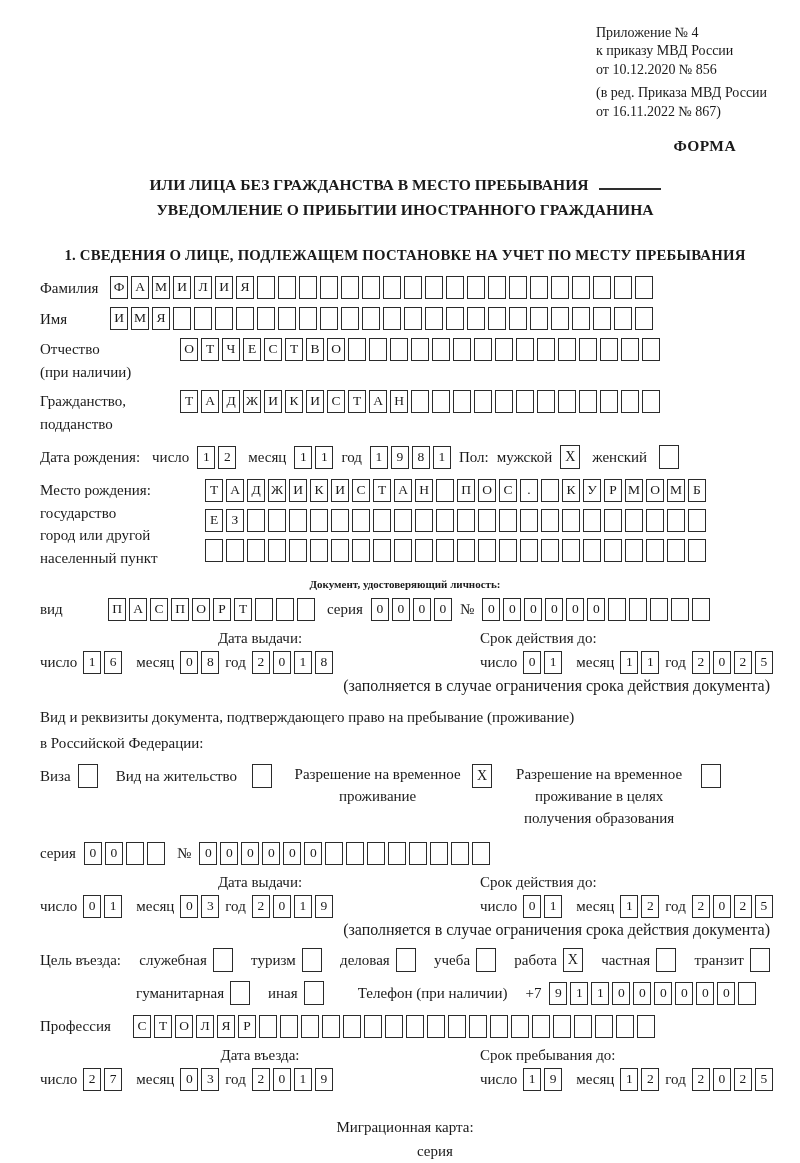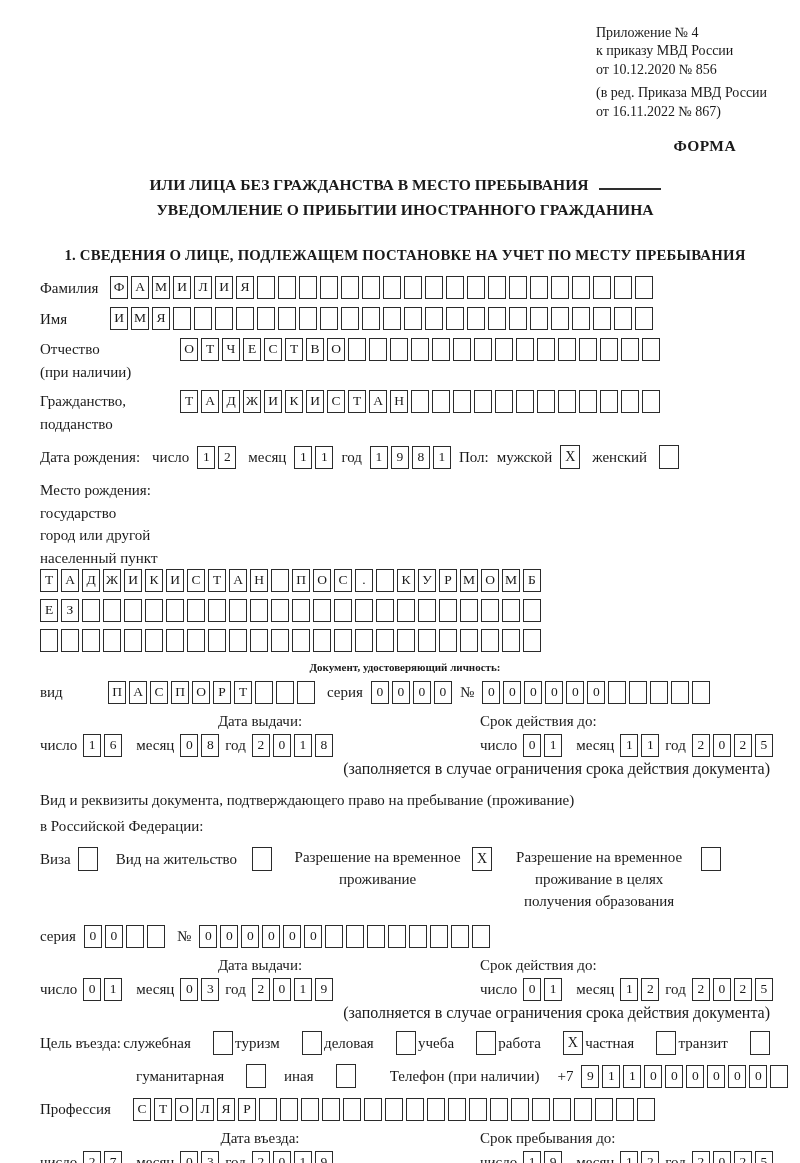--- a/index.html
+++ b/index.html
@@ -56,21 +56,21 @@
 
   
   .opt-row { display: flex; align-items: flex-start; margin-top: 8px; }
   .opt { display: flex; align-items: flex-start; gap: 7px; }
   .center-lab { text-align: center; line-height: 1.45; }
   .cl-175 { width: 175px; flex: none; }
   .cl-190 { width: 190px; flex: none; }
 
   
   .purpose-row { display: flex; align-items: center; margin-top: 9px; justify-content: space-between; }
-  .purpose-item { display: flex; align-items: center; gap: 22px; white-space: nowrap; }
+  .purpose-item { display: flex; align-items: center; gap: 6px; white-space: nowrap; }
   .purpose2 { display: flex; align-items: center; margin-top: 9px; margin-left: 96px; }
 
   .bp-rows .cells { margin-top: 0; }
   .bp-rows .cells + .cells { margin-top: 7px; }
 
   .doc-head { text-align: center; font-weight: bold; font-size: 11px; margin-top: 9px; }
   .two-lines { margin-top: 10px; line-height: 1.7; }
 </style>
 </head>
 <body>
@@ -240,21 +240,21 @@
         <span class="cell">8</span>
         <span class="cell">1</span>
       </span>
     <span class="lab gap8">Пол:</span>
     <span class="lab gap8">мужской</span>
     <span class="chk gap8">X</span>
     <span class="lab gap12">женский</span>
     <span class="chk gap12"></span>
   </div>
 
-  <div class="frow" style="margin-top:10px;flex-direction:column;">
+  <div class="frow" style="margin-top:10px;">
     <div class="lab-block w165">
       <div>Место рождения:</div>
       <div>государство</div>
       <div>город или другой</div>
       <div>населенный пункт</div>
     </div>
     <div class="bp-rows">
       <div class="cells">
           <span class="cell">Т</span>
           <span class="cell">А</span>

